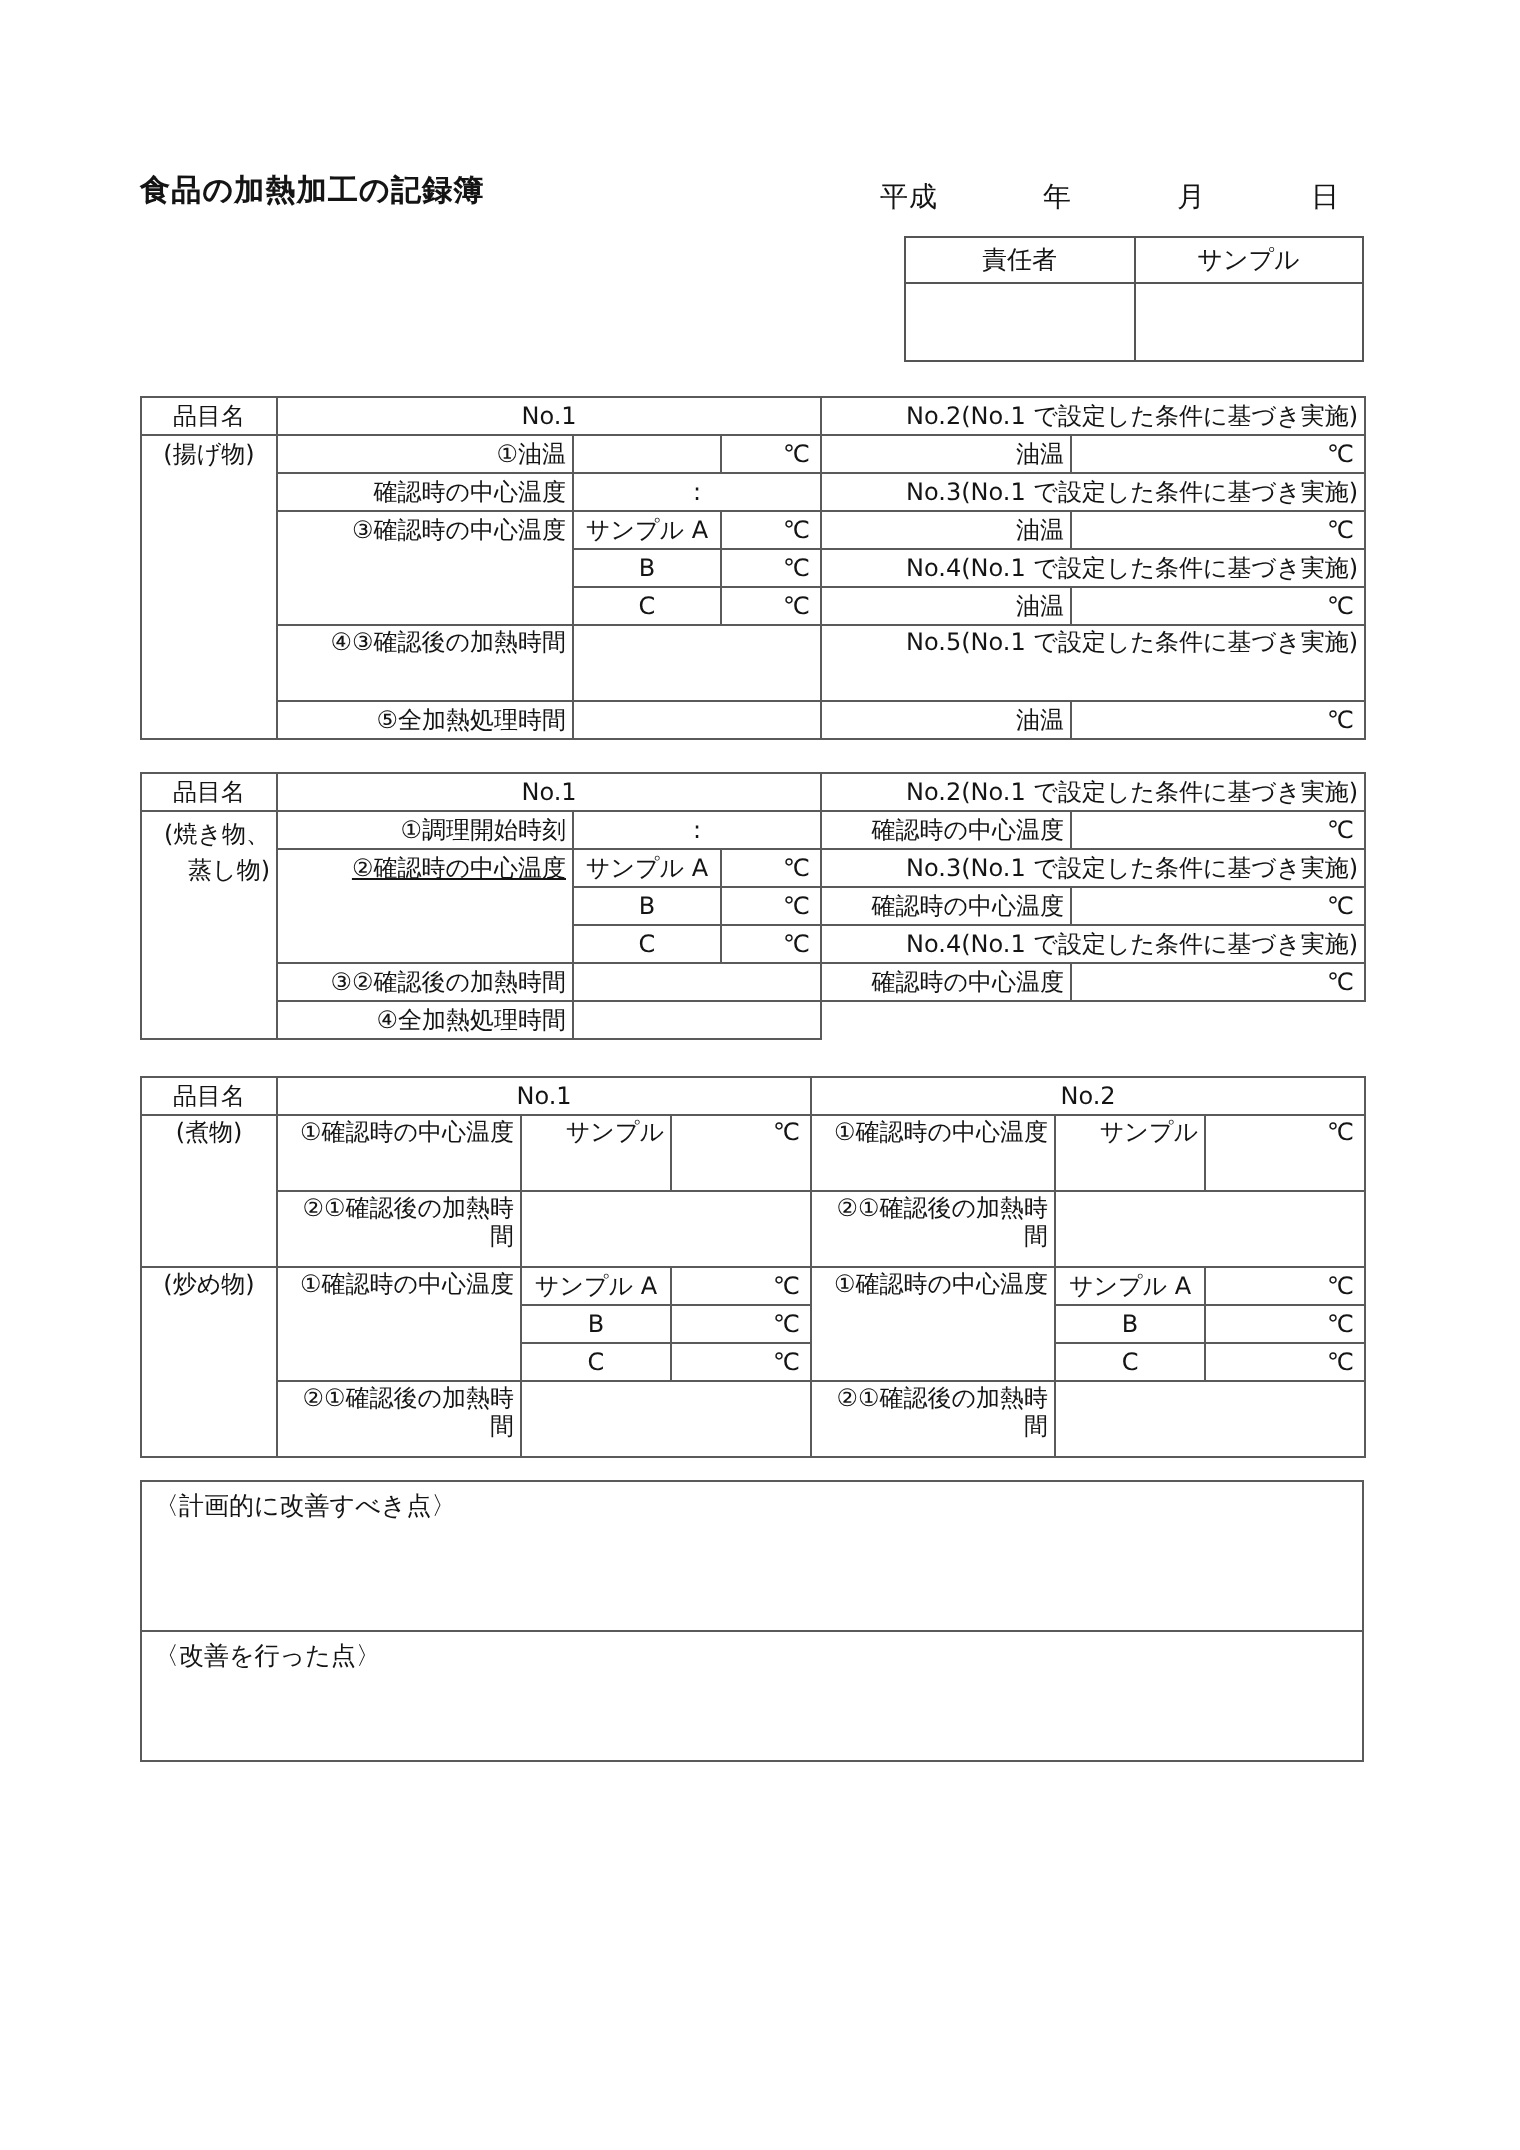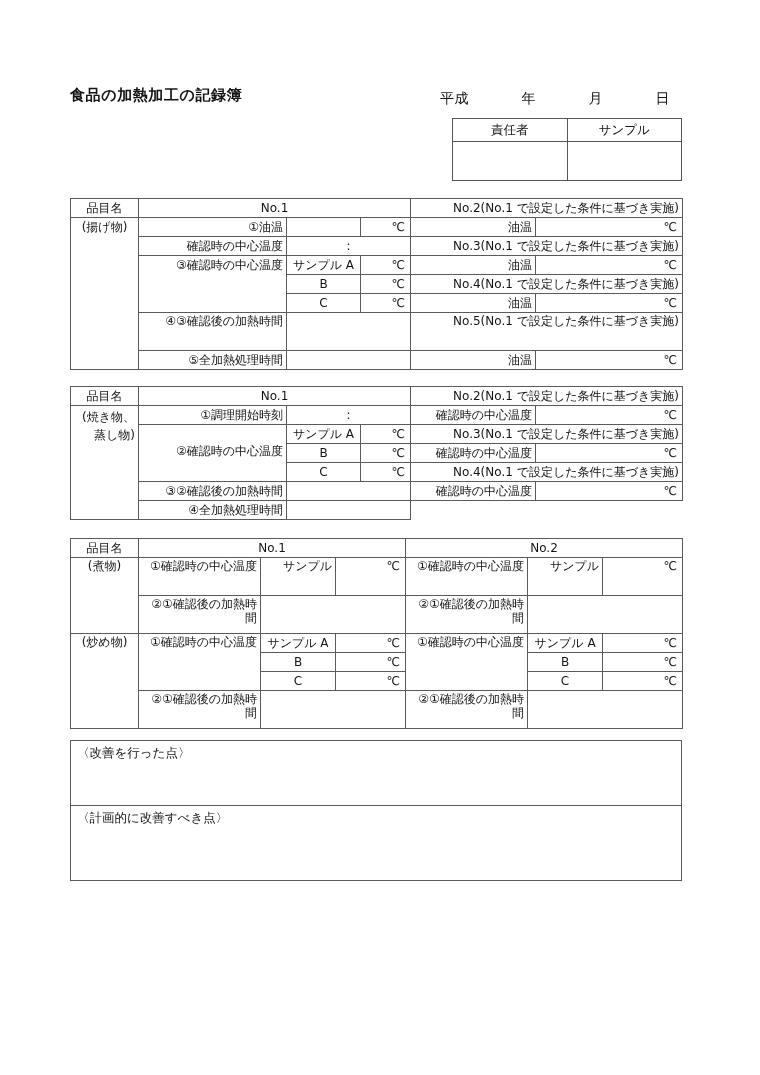--- a/index.html
+++ b/index.html
@@ -228,21 +228,21 @@
           <div>(焼き物、</div>
           <div>蒸し物)</div>
         </td>
         <td class="lft">①調理開始時刻</td>
         <td class="ctr" colspan="2">:</td>
         <td class="lft">確認時の中心温度</td>
         <td class="rgt deg">℃</td>
       </tr>
 
       <tr>
-        <td class="lft" rowspan="3" style="vertical-align:top;padding-top:19px;">②確認時の中心温度</td>
+        <td class="lft" rowspan="3" style="vertical-align:top;padding-top:2px;text-decoration:underline;">②確認時の中心温度</td>
         <td class="ctr">サンプル A</td>
         <td class="rgt deg">℃</td>
         <td class="lft" colspan="2">No.3(No.1 で設定した条件に基づき実施)</td>
       </tr>
 
       <tr>
         <td class="ctr">B</td>
         <td class="rgt deg">℃</td>
         <td class="lft">確認時の中心温度</td>
         <td class="rgt deg">℃</td>
@@ -332,27 +332,27 @@
         <td class="tall2" colspan="2"></td>
         <td class="lft wrap tall2 vtop">②①確認後の加熱時間</td>
         <td class="tall2" colspan="2"></td>
       </tr>
     </tbody>
   </table>
 
   <table class="notes" style="top:740px;">
     <tbody>
       <tr>
+        <td class="b2">
+          <div>〈計画的に改善すべき点〉</div>
+          <div></div>
+        </td>
+      </tr>
+      <tr>
         <td class="b1">
           <div>〈改善を行った点〉</div>
           <div></div>
         </td>
       </tr>
-      <tr>
-        <td class="b2">
-          <div>〈計画的に改善すべき点〉</div>
-          <div></div>
-        </td>
-      </tr>
     </tbody>
   </table>
 
 </div>
 
 </body></html>

